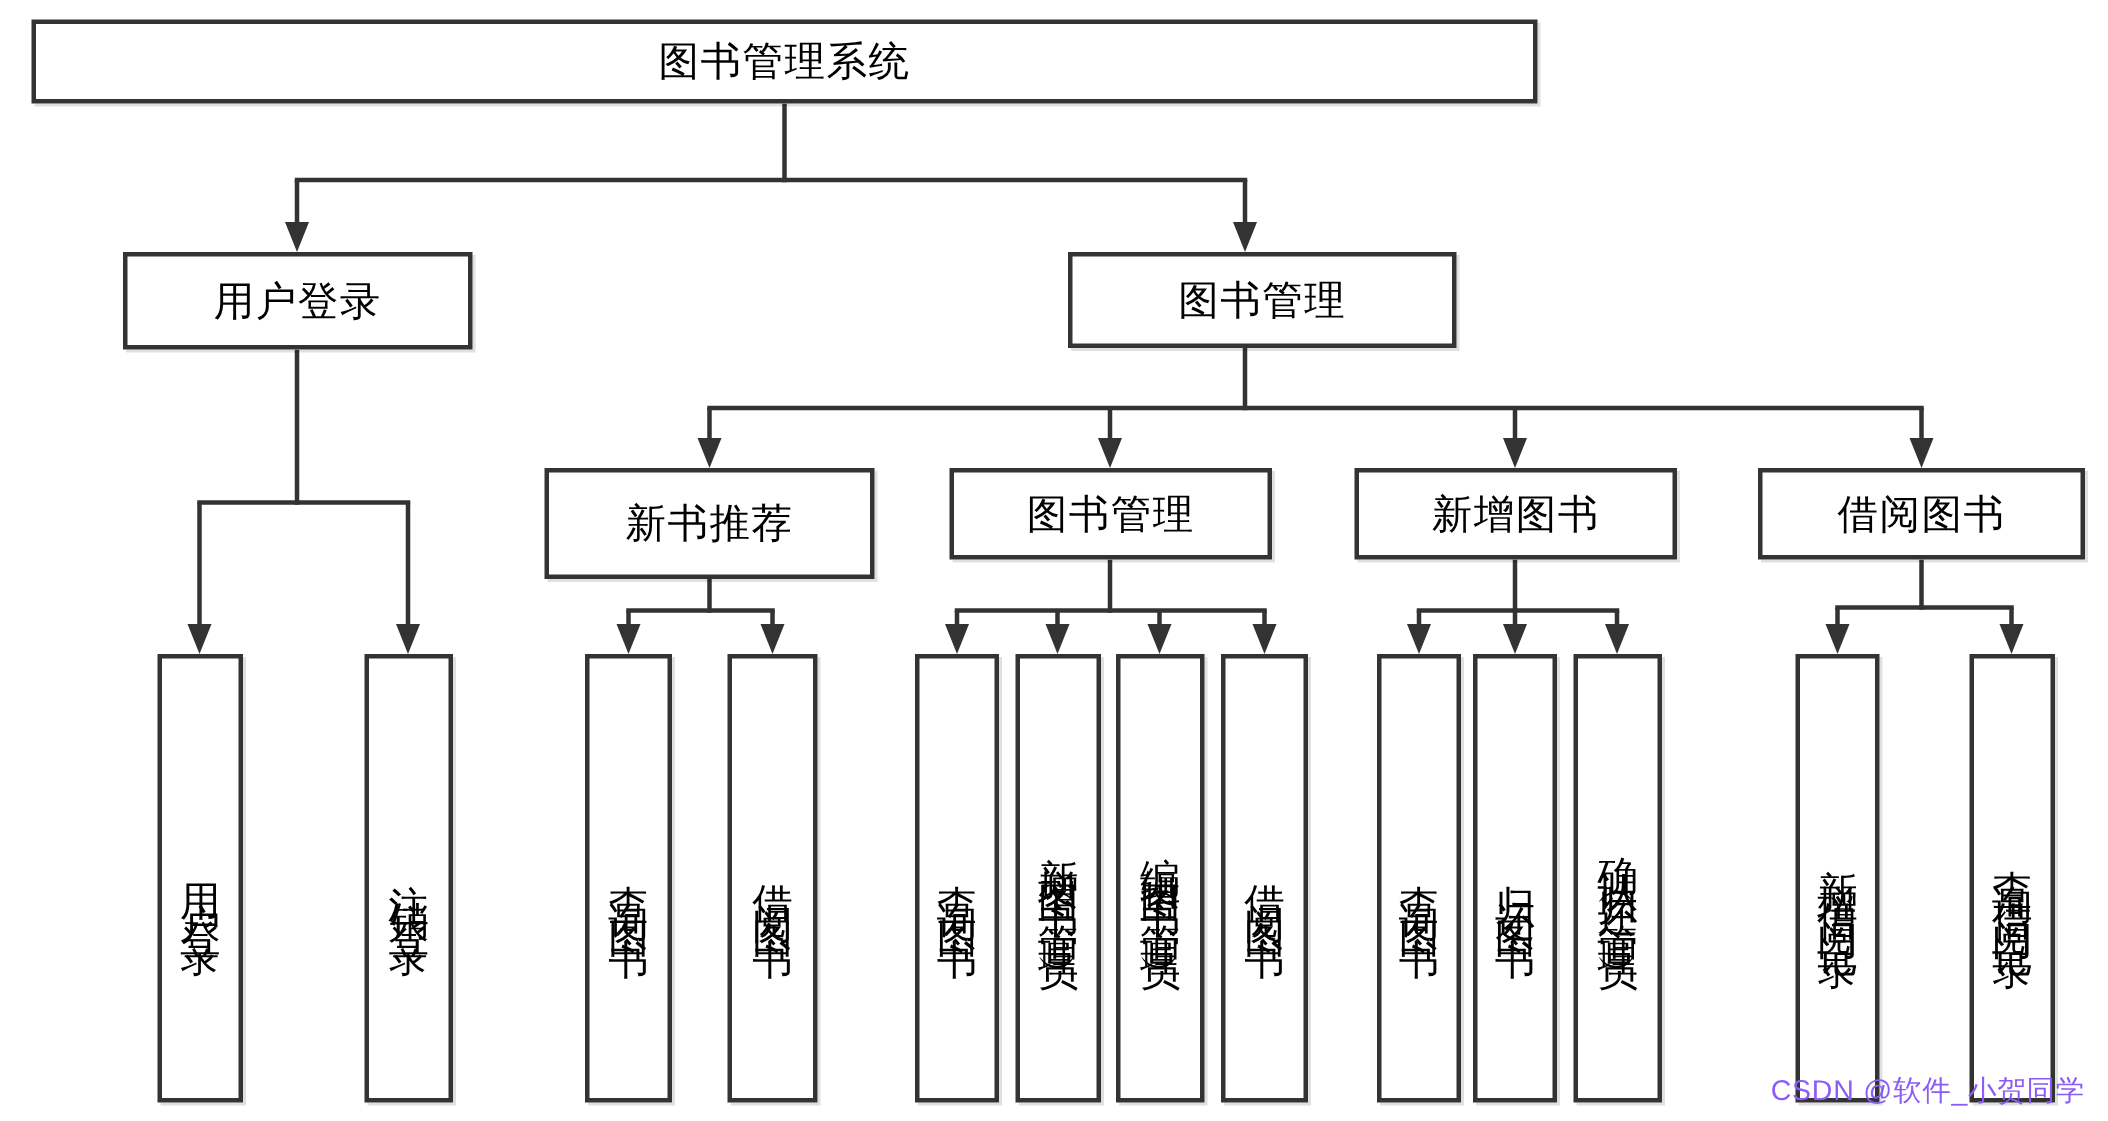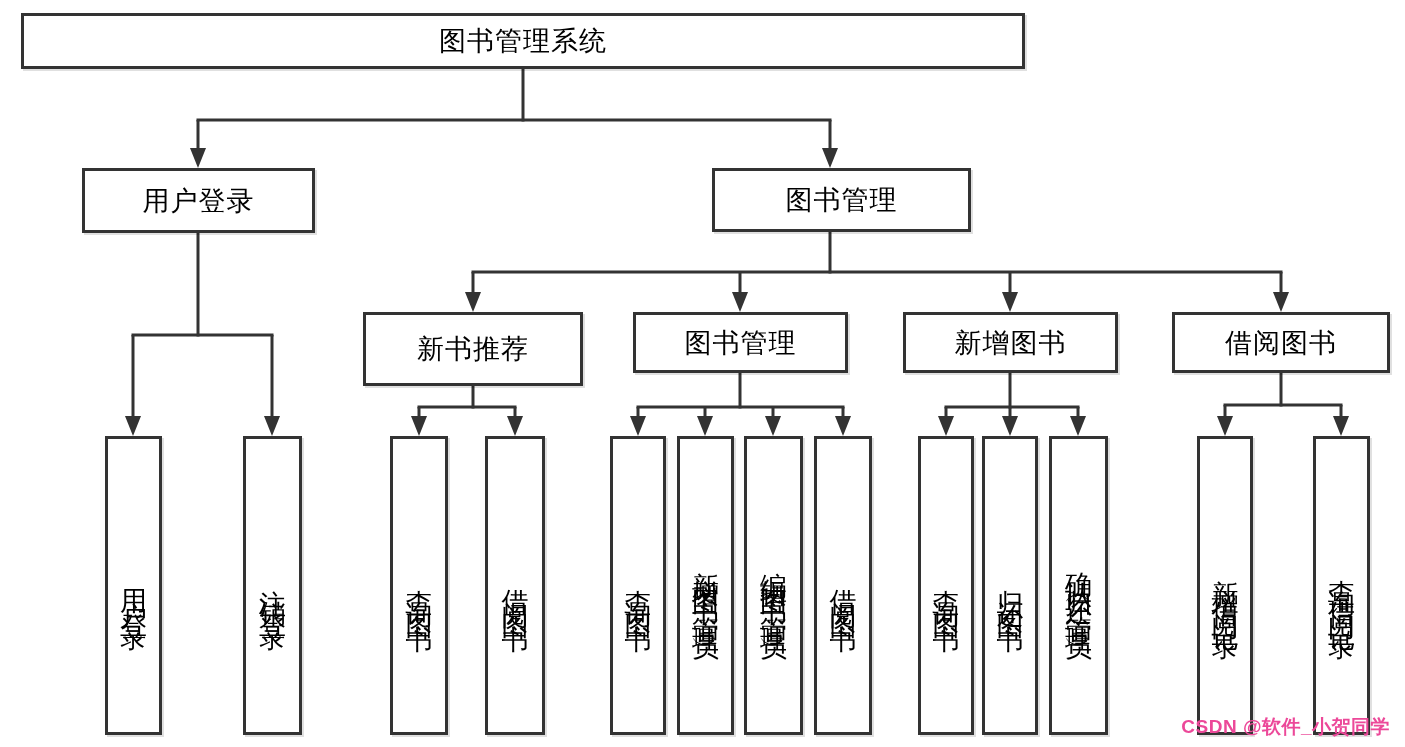--- a/index.html
+++ b/index.html
@@ -29,24 +29,23 @@
     writing-mode:vertical-rl;
     text-orientation:mixed;
     white-space:nowrap;
   }
   .sp4 span{letter-spacing:12px;margin-bottom:-12px;}
   .sp6 span{letter-spacing:11px;margin-bottom:-11px;}
   .sp9 span{letter-spacing:9px;margin-bottom:-9px;}
   .watermark{
     position:absolute;
     right:15px;bottom:7px;
-    color:#ec4899;
+    color:#8b5cf6;
     font-size:19px;
     letter-spacing:0.5px;
-    font-weight:bold;
   }
 </style>
 </head>
 <body>
 
 <div class="canvas">
 
   <svg class="connectors" viewBox="0 0 1405 747" xmlns="http://www.w3.org/2000/svg">
 
     <g>

